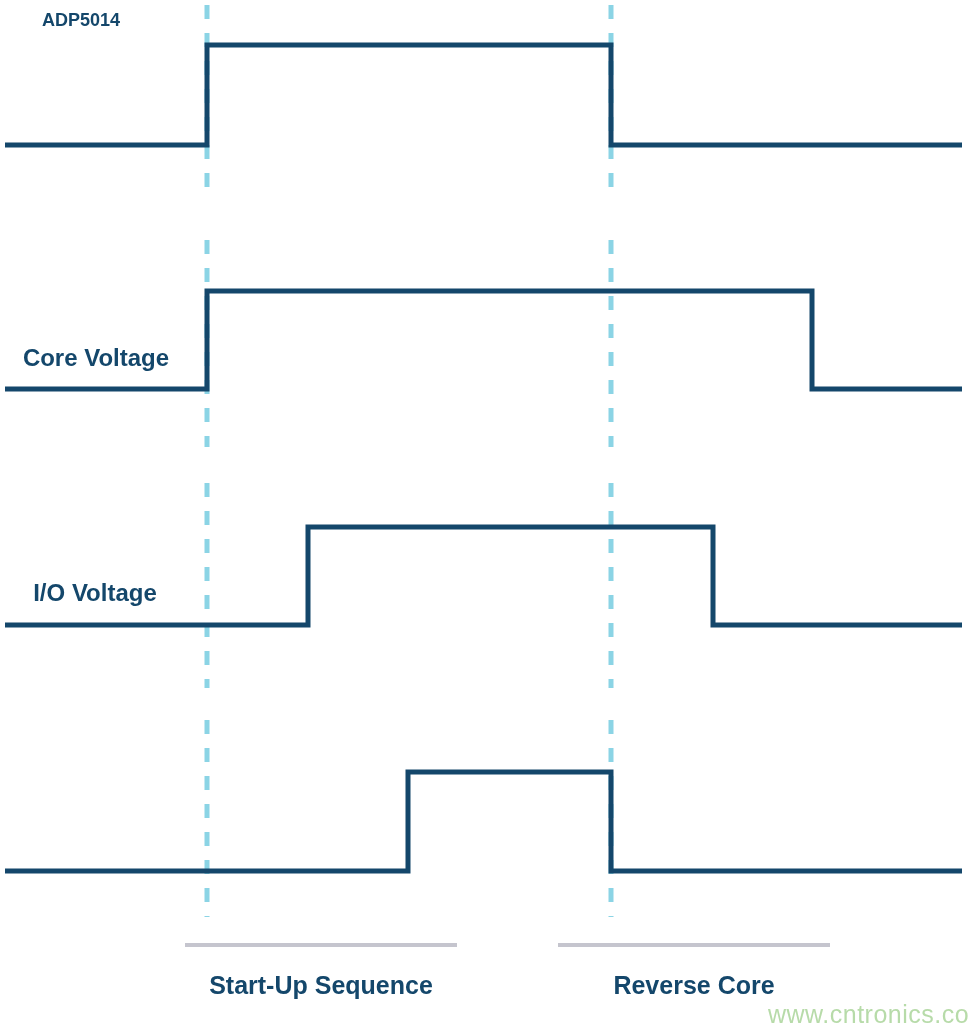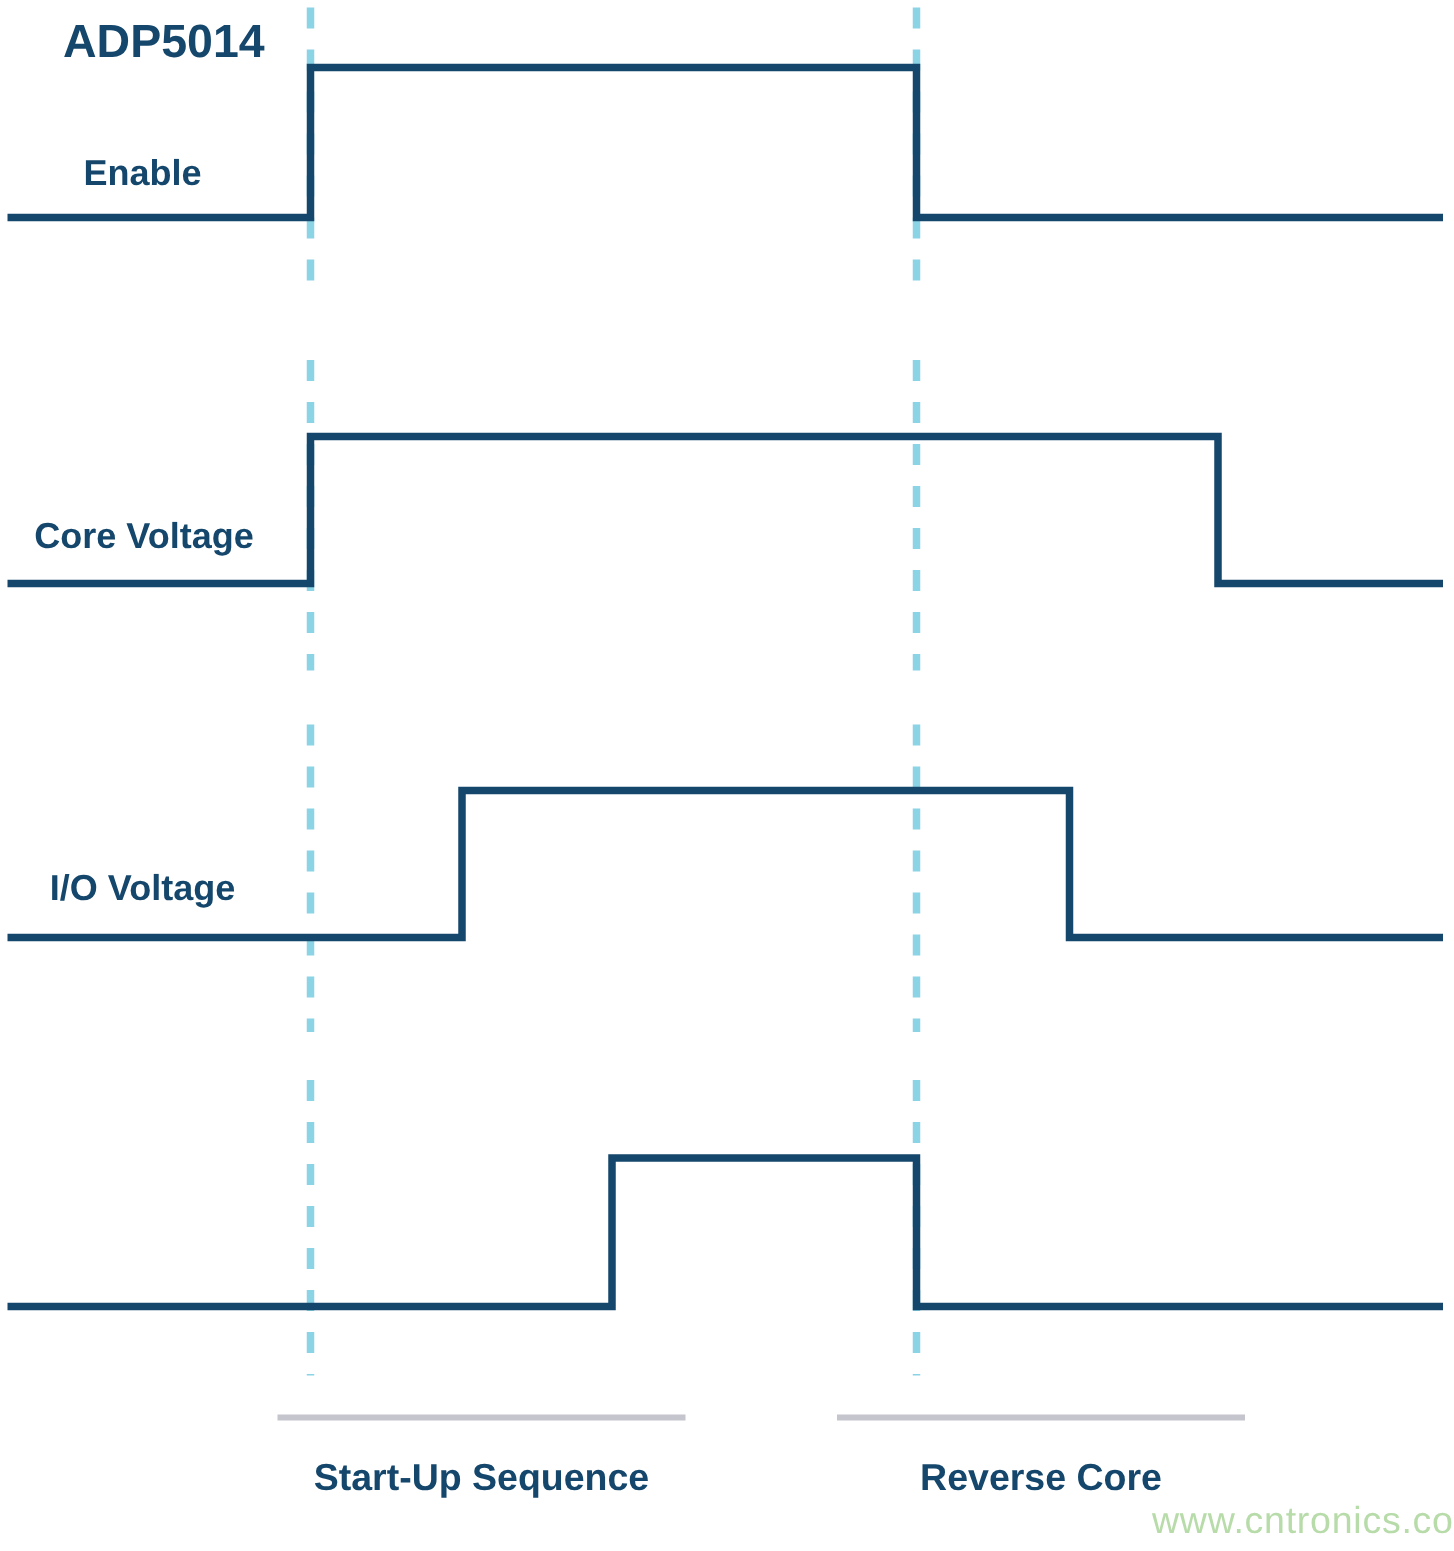--- a/index.html
+++ b/index.html
@@ -36,21 +36,21 @@
     stroke: var(--annline, #C5C5CE);
     stroke-width: 4;
     fill: none;
   }
   .lbl {
     position: absolute;
     color: var(--text, #14476B);
     font-weight: bold;
     white-space: nowrap;
   }
-  .title { left: 42px; top: 10px; font-size: 31px; }
+  .title { left: 42px; top: 10px; font-size: 18px; }
   .sig-label { width: 190px; text-align: center; font-size: 24px; }
   .sig-label-0 { left: 0px;  top: 102px; }
   .sig-label-1 { left: 1px;  top: 344px; }
   .sig-label-2 { left: 0px;  top: 579px; }
   .sig-label-3 { left: 0px;  top: 821px; }
   .annotation {
     position: absolute;
     width: 300px;
     text-align: center;
     color: var(--text, #14476B);
@@ -92,21 +92,20 @@
       <path d="M 5 389 H 207 V 291 H 812 V 389 H 962" class="wave"></path>
       <path d="M 5 625 H 308 V 527 H 713 V 625 H 962" class="wave"></path>
       <path d="M 5 871 H 408 V 772 H 611 V 871 H 962" class="wave"></path>
       <line x1="185" x2="457" y1="945" y2="945" class="underline"></line>
       <line x1="558" x2="830" y1="945" y2="945" class="underline"></line>
     </svg>
 
   <div class="overlay">
     <div class="lbl title">ADP5014</div>
 
-    <div class="lbl sig-label sig-label-0">Enable</div>
     <div class="lbl sig-label sig-label-1">Core Voltage</div>
     <div class="lbl sig-label sig-label-2">I/O Voltage</div>
 
     <div class="annotation annotation-0">
       <div>Start-Up Sequence</div>
     </div>
     <div class="annotation annotation-1">
       <div>Reverse Core</div>
     </div>
   </div>

